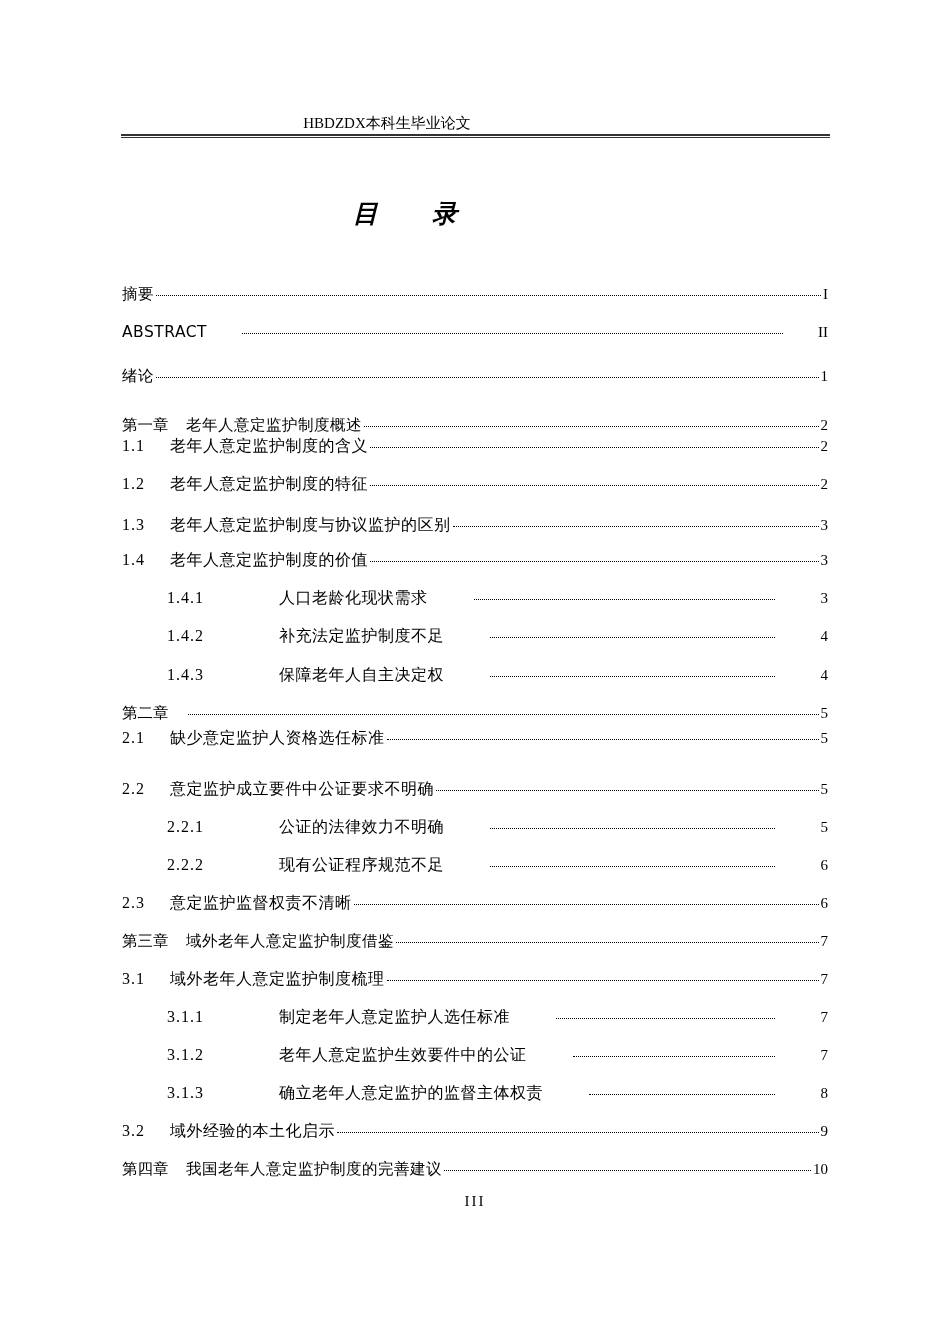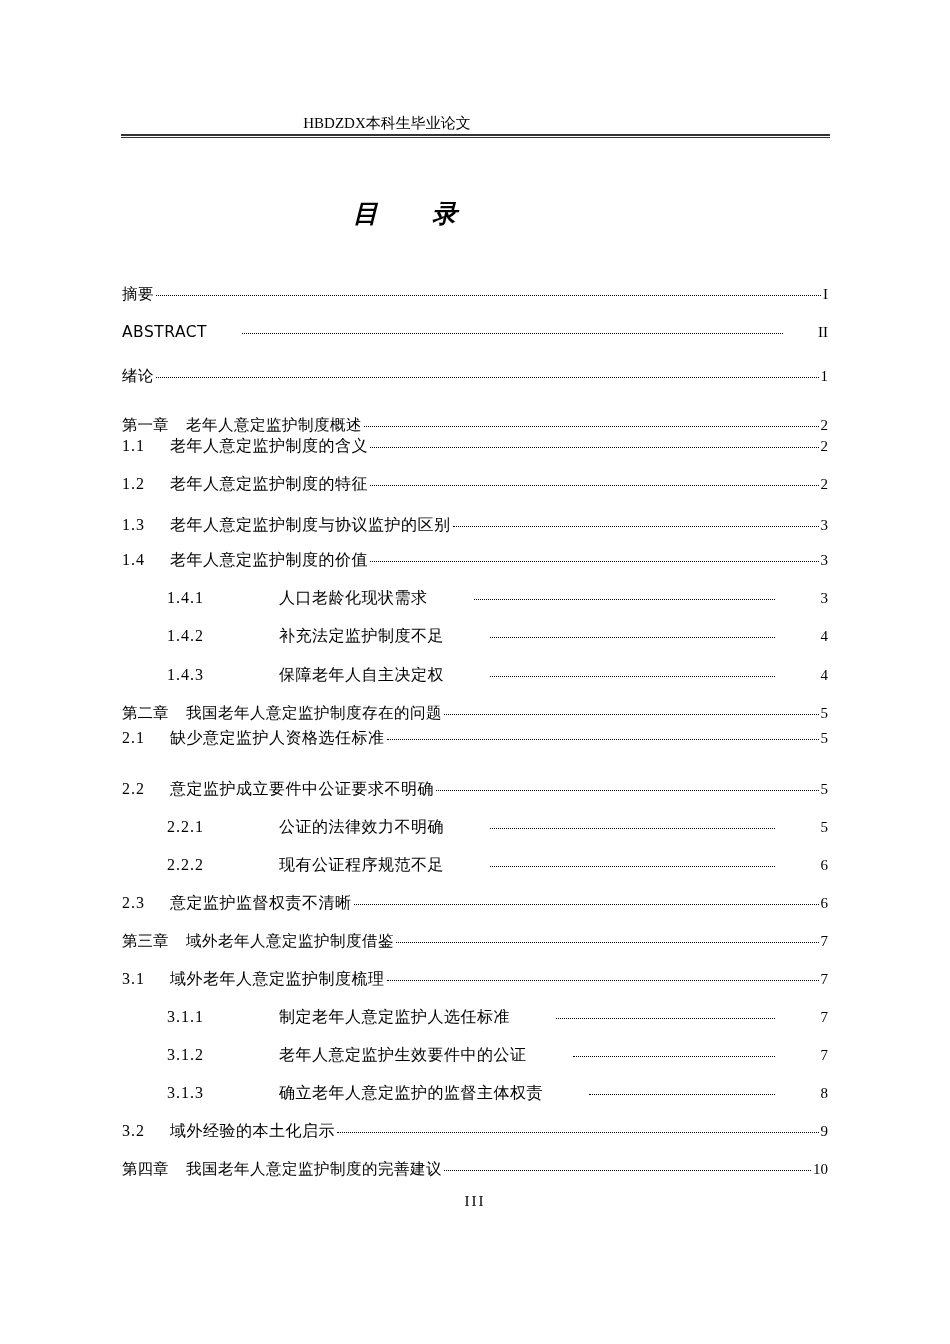--- a/index.html
+++ b/index.html
@@ -117,21 +117,20 @@
         <span class="toc-page">4</span>
       </div>
       <div class="toc-row level-3" style="top: 380.5px;">
         <span class="toc-num">1.4.3</span>
         <span class="toc-label">保障老年人自主决定权</span>
         <span class="toc-dots-wrap"></span>
         <span class="toc-page">4</span>
       </div>
       <div class="toc-row level-1" style="top: 418.55px;">
         <span class="toc-num">第二章</span>
-        <span class="toc-label">我国老年人意定监护制度存在的问题</span>
         <span class="toc-dots-wrap"></span>
         <span class="toc-page">5</span>
       </div>
       <div class="toc-row level-2" style="top: 444px;">
         <span class="toc-num">2.1</span>
         <span class="toc-label">缺少意定监护人资格选任标准</span>
         <span class="toc-dots-wrap"></span>
         <span class="toc-page">5</span>
       </div>
       <div class="toc-row level-2" style="top: 494.65px;">

